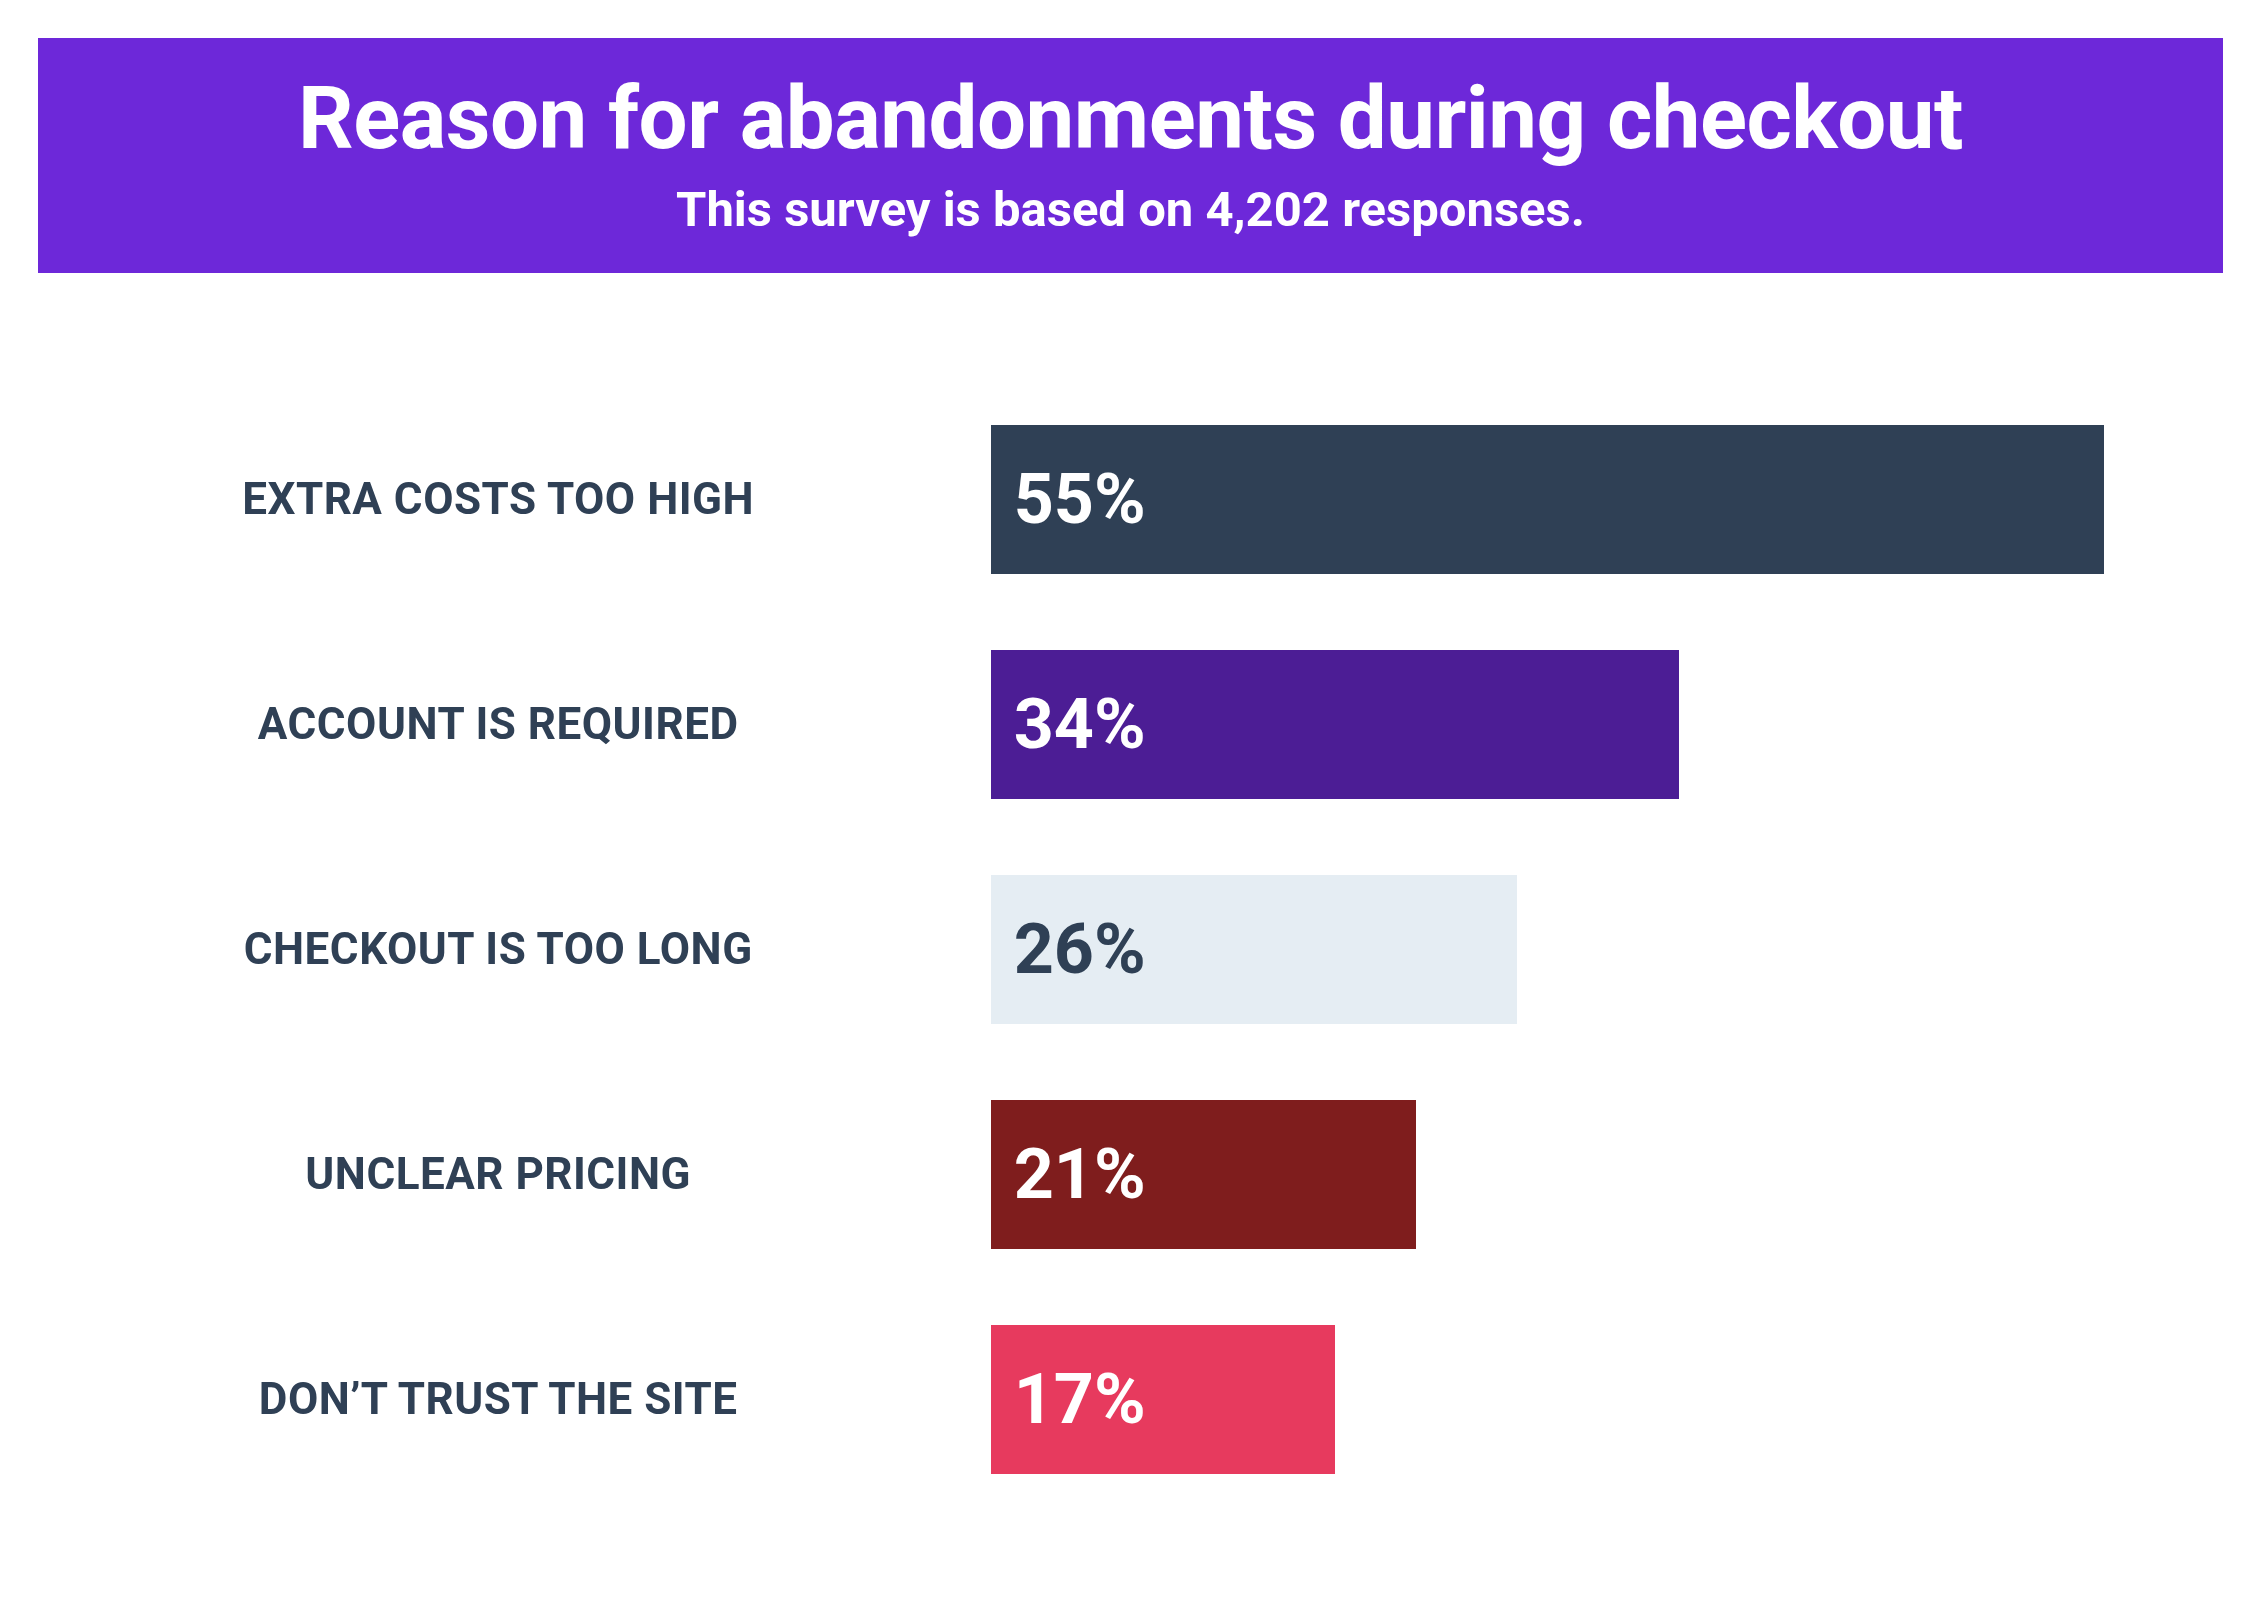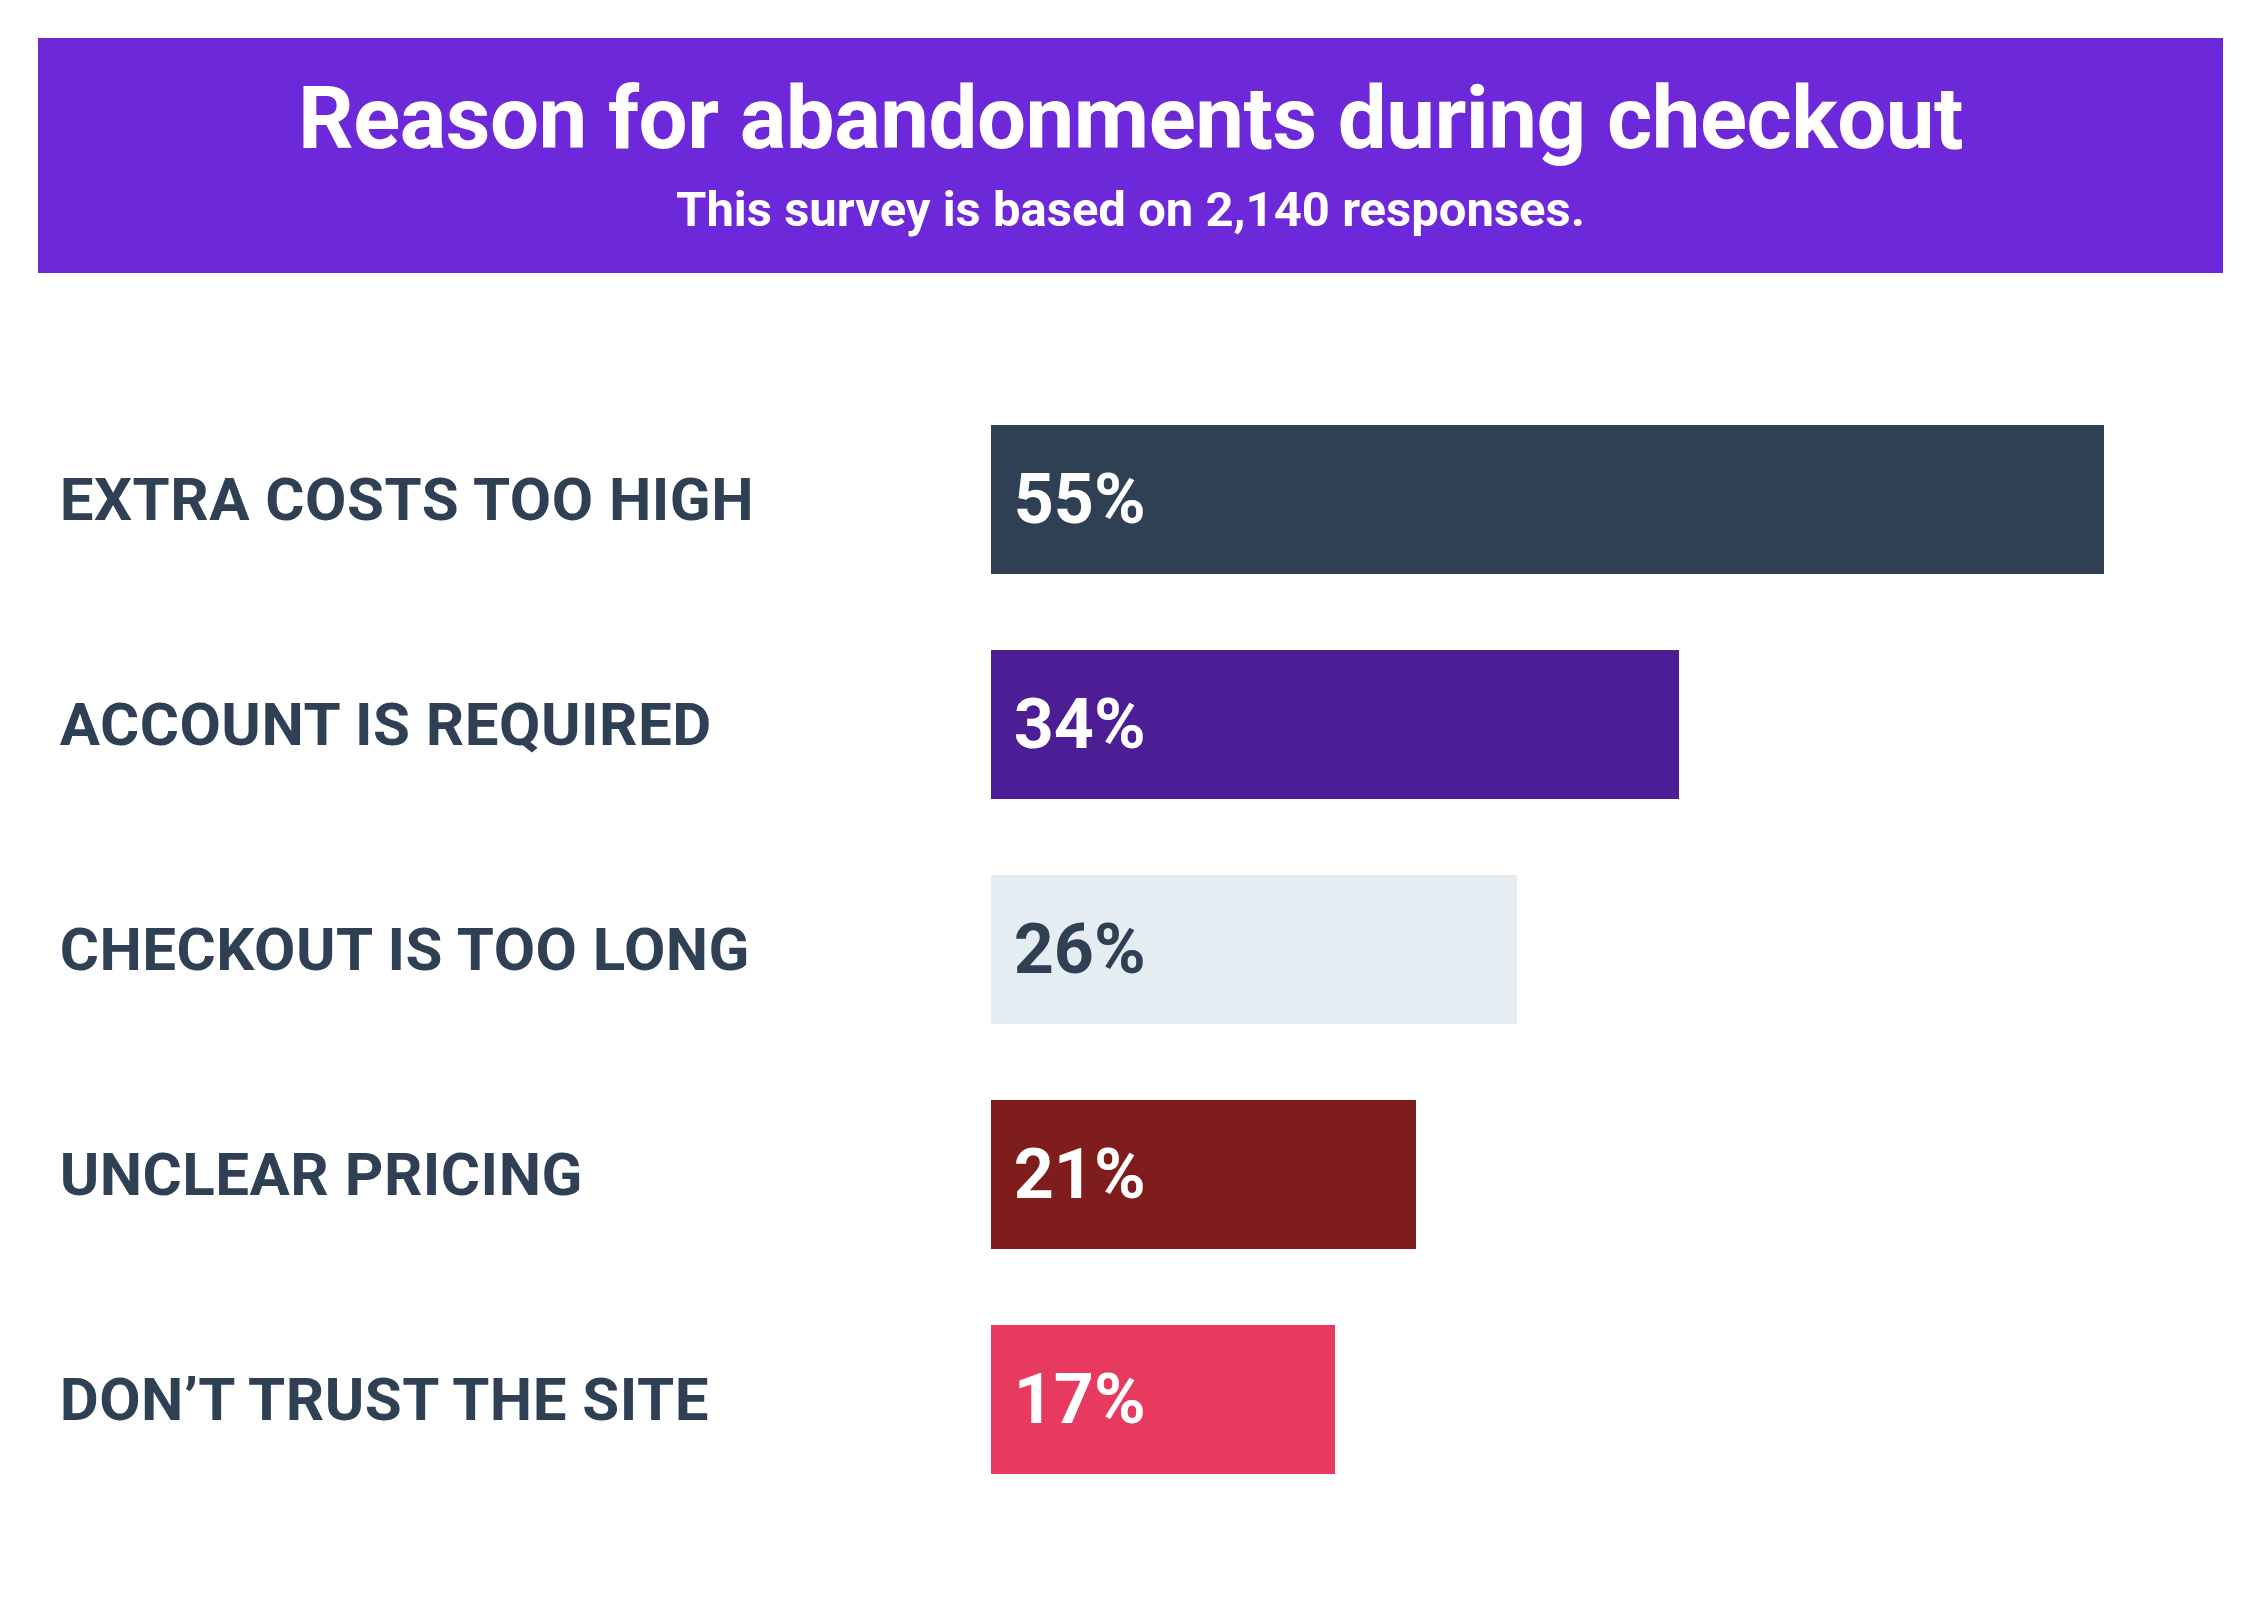--- a/index.html
+++ b/index.html
@@ -34,23 +34,23 @@
   }
   .row {
     display: flex;
     align-items: center;
     height: 149px;
     margin-bottom: 76px;
   }
   .row:last-child { margin-bottom: 0; }
   .cat {
     flex: 0 0 931px;
-    text-align: left;
+    text-align: center;
     padding-right: 54px;
-    font-size: 60px;
+    font-size: 44px;
     font-weight: 700;
     letter-spacing: 0.5px;
     color: #2f4055;
     text-transform: uppercase;
   }
   .bar-area {
     flex: 1 1 auto;
     height: 100%;
     position: relative;
   }
@@ -64,21 +64,21 @@
   }
   .bar.light { color: #2f4055; align-items: center; }
   .bar.dark  { color: #ffffff; }
 </style>
 </head>
 <body>
 
 <div class="wrap">
   <div class="header">
     <div class="title">Reason for abandonments during checkout</div>
-    <div class="subtitle">This survey is based on 2,140 responses.</div>
+    <div class="subtitle">This survey is based on 4,202 responses.</div>
   </div>
 
   <div class="chart">
 
     <div class="row">
       <div class="cat">EXTRA COSTS TOO HIGH</div>
       <div class="bar-area">
         <div class="bar dark" style="background: rgb(47, 64, 85); width: 100%;">
           <span>55%</span>
         </div>

